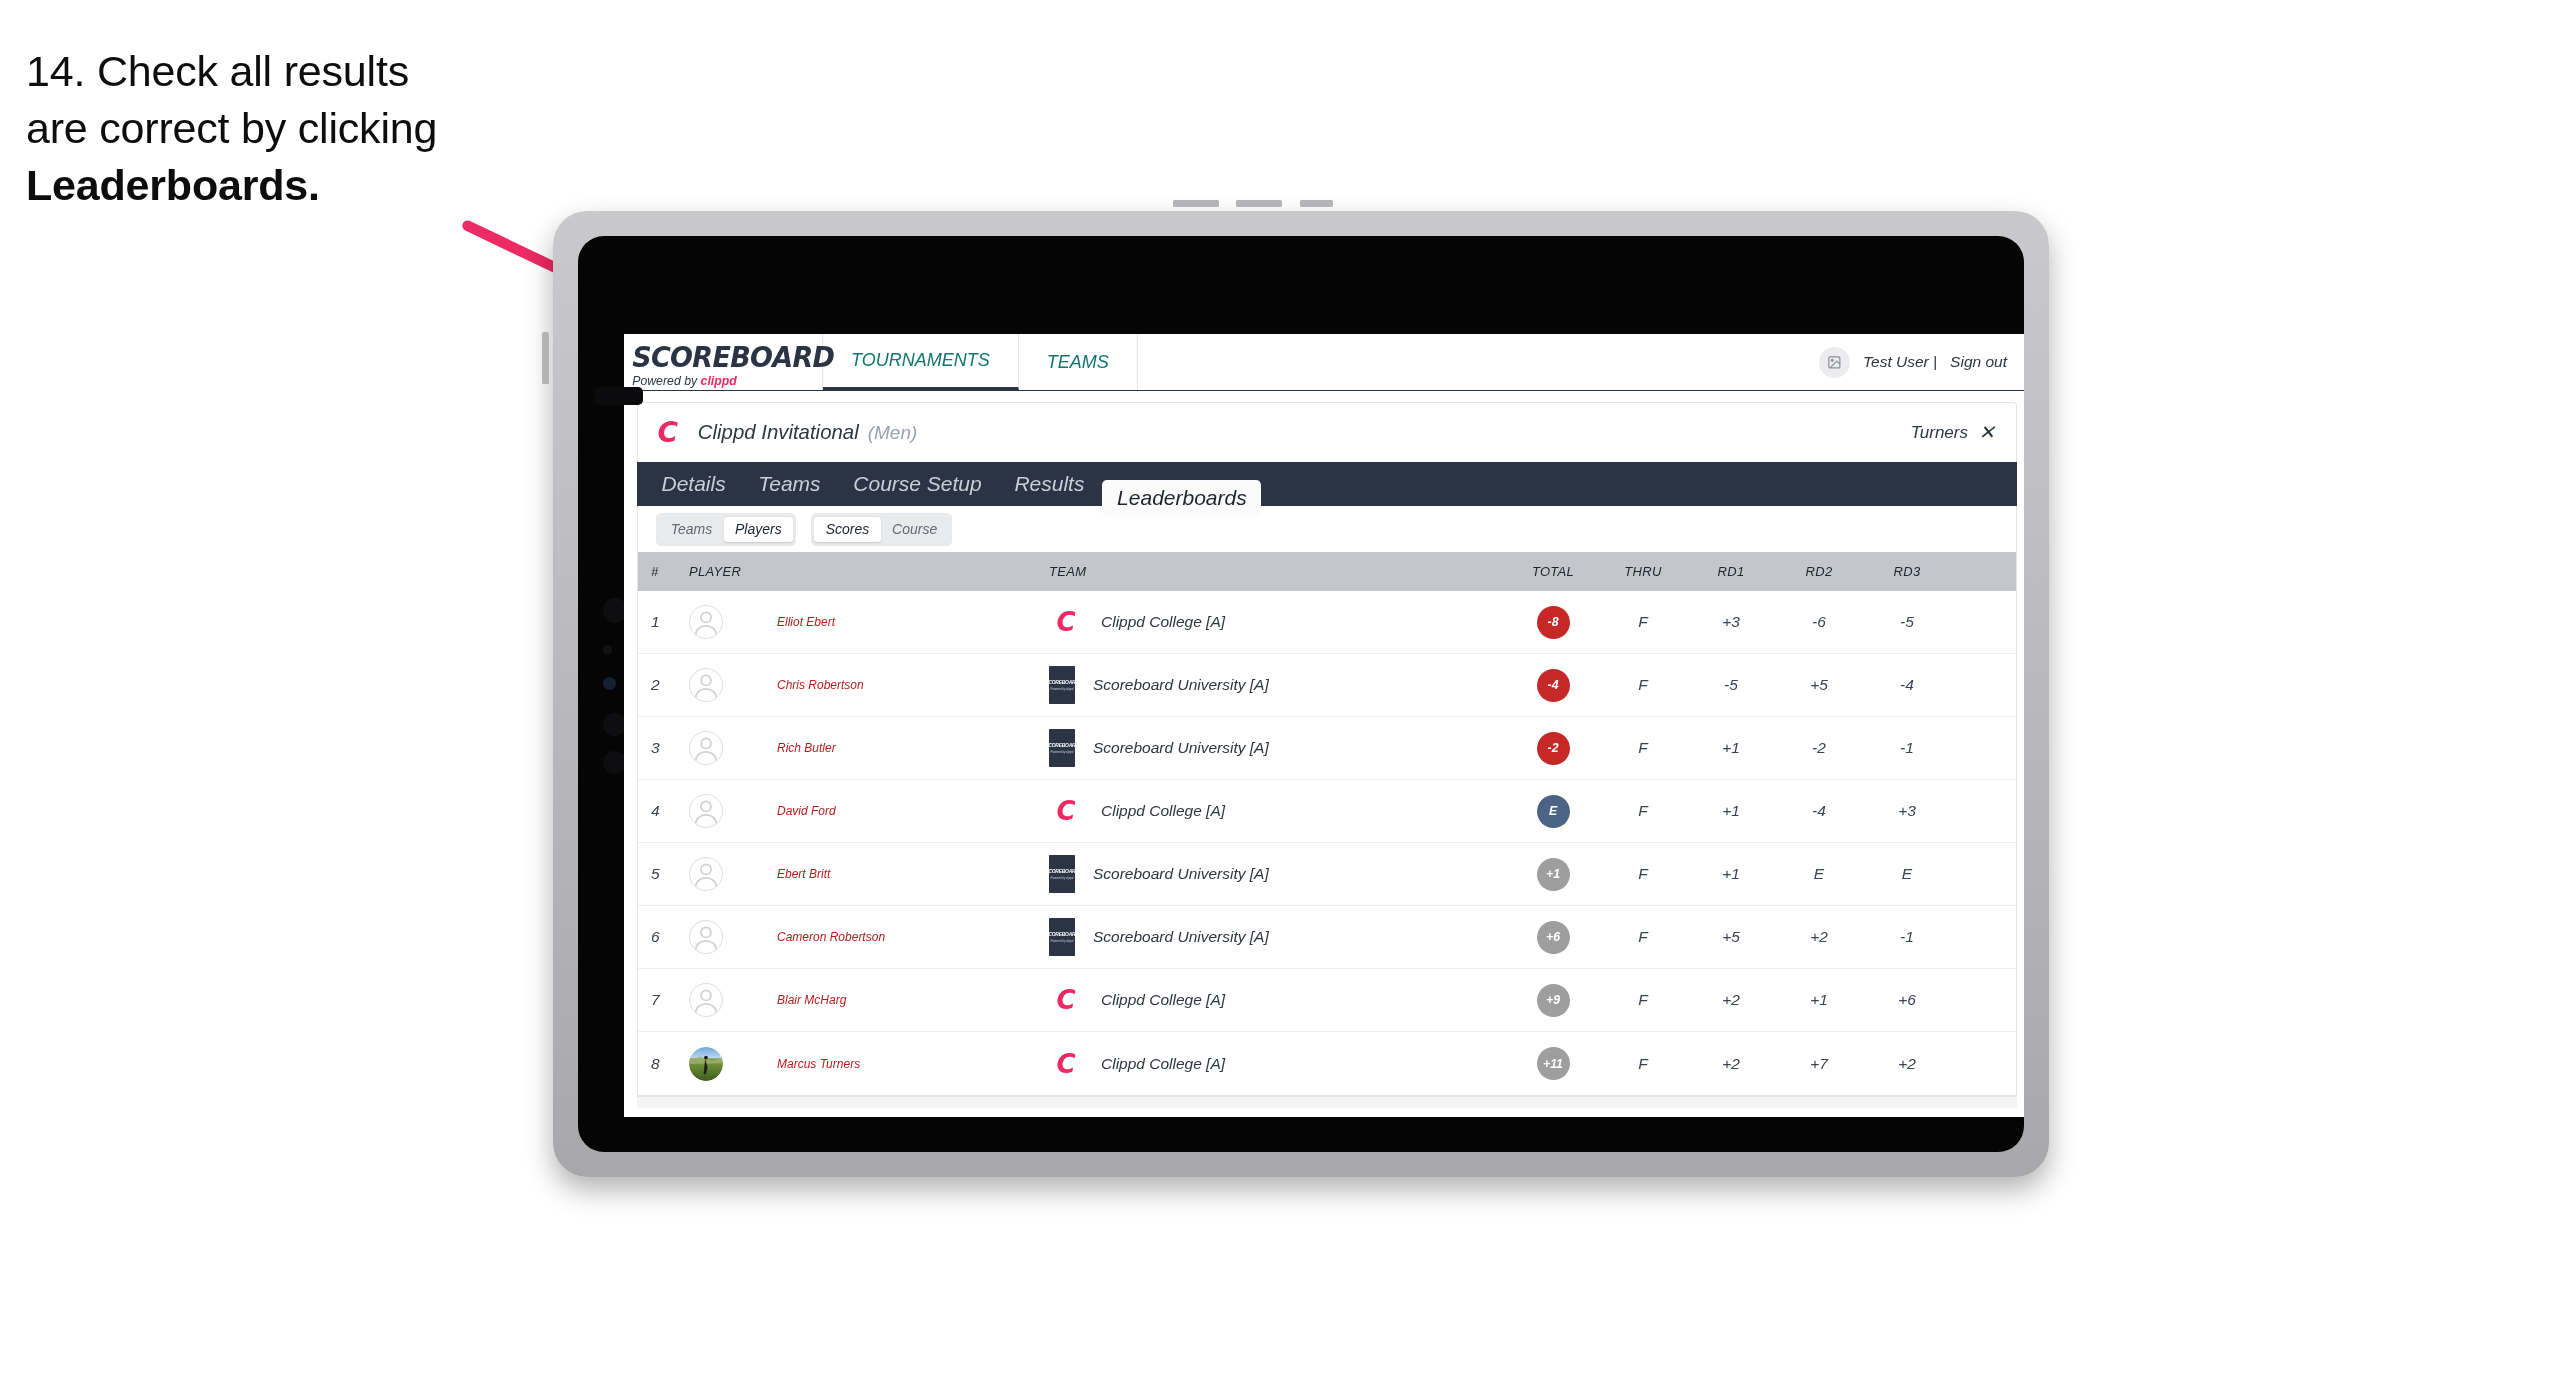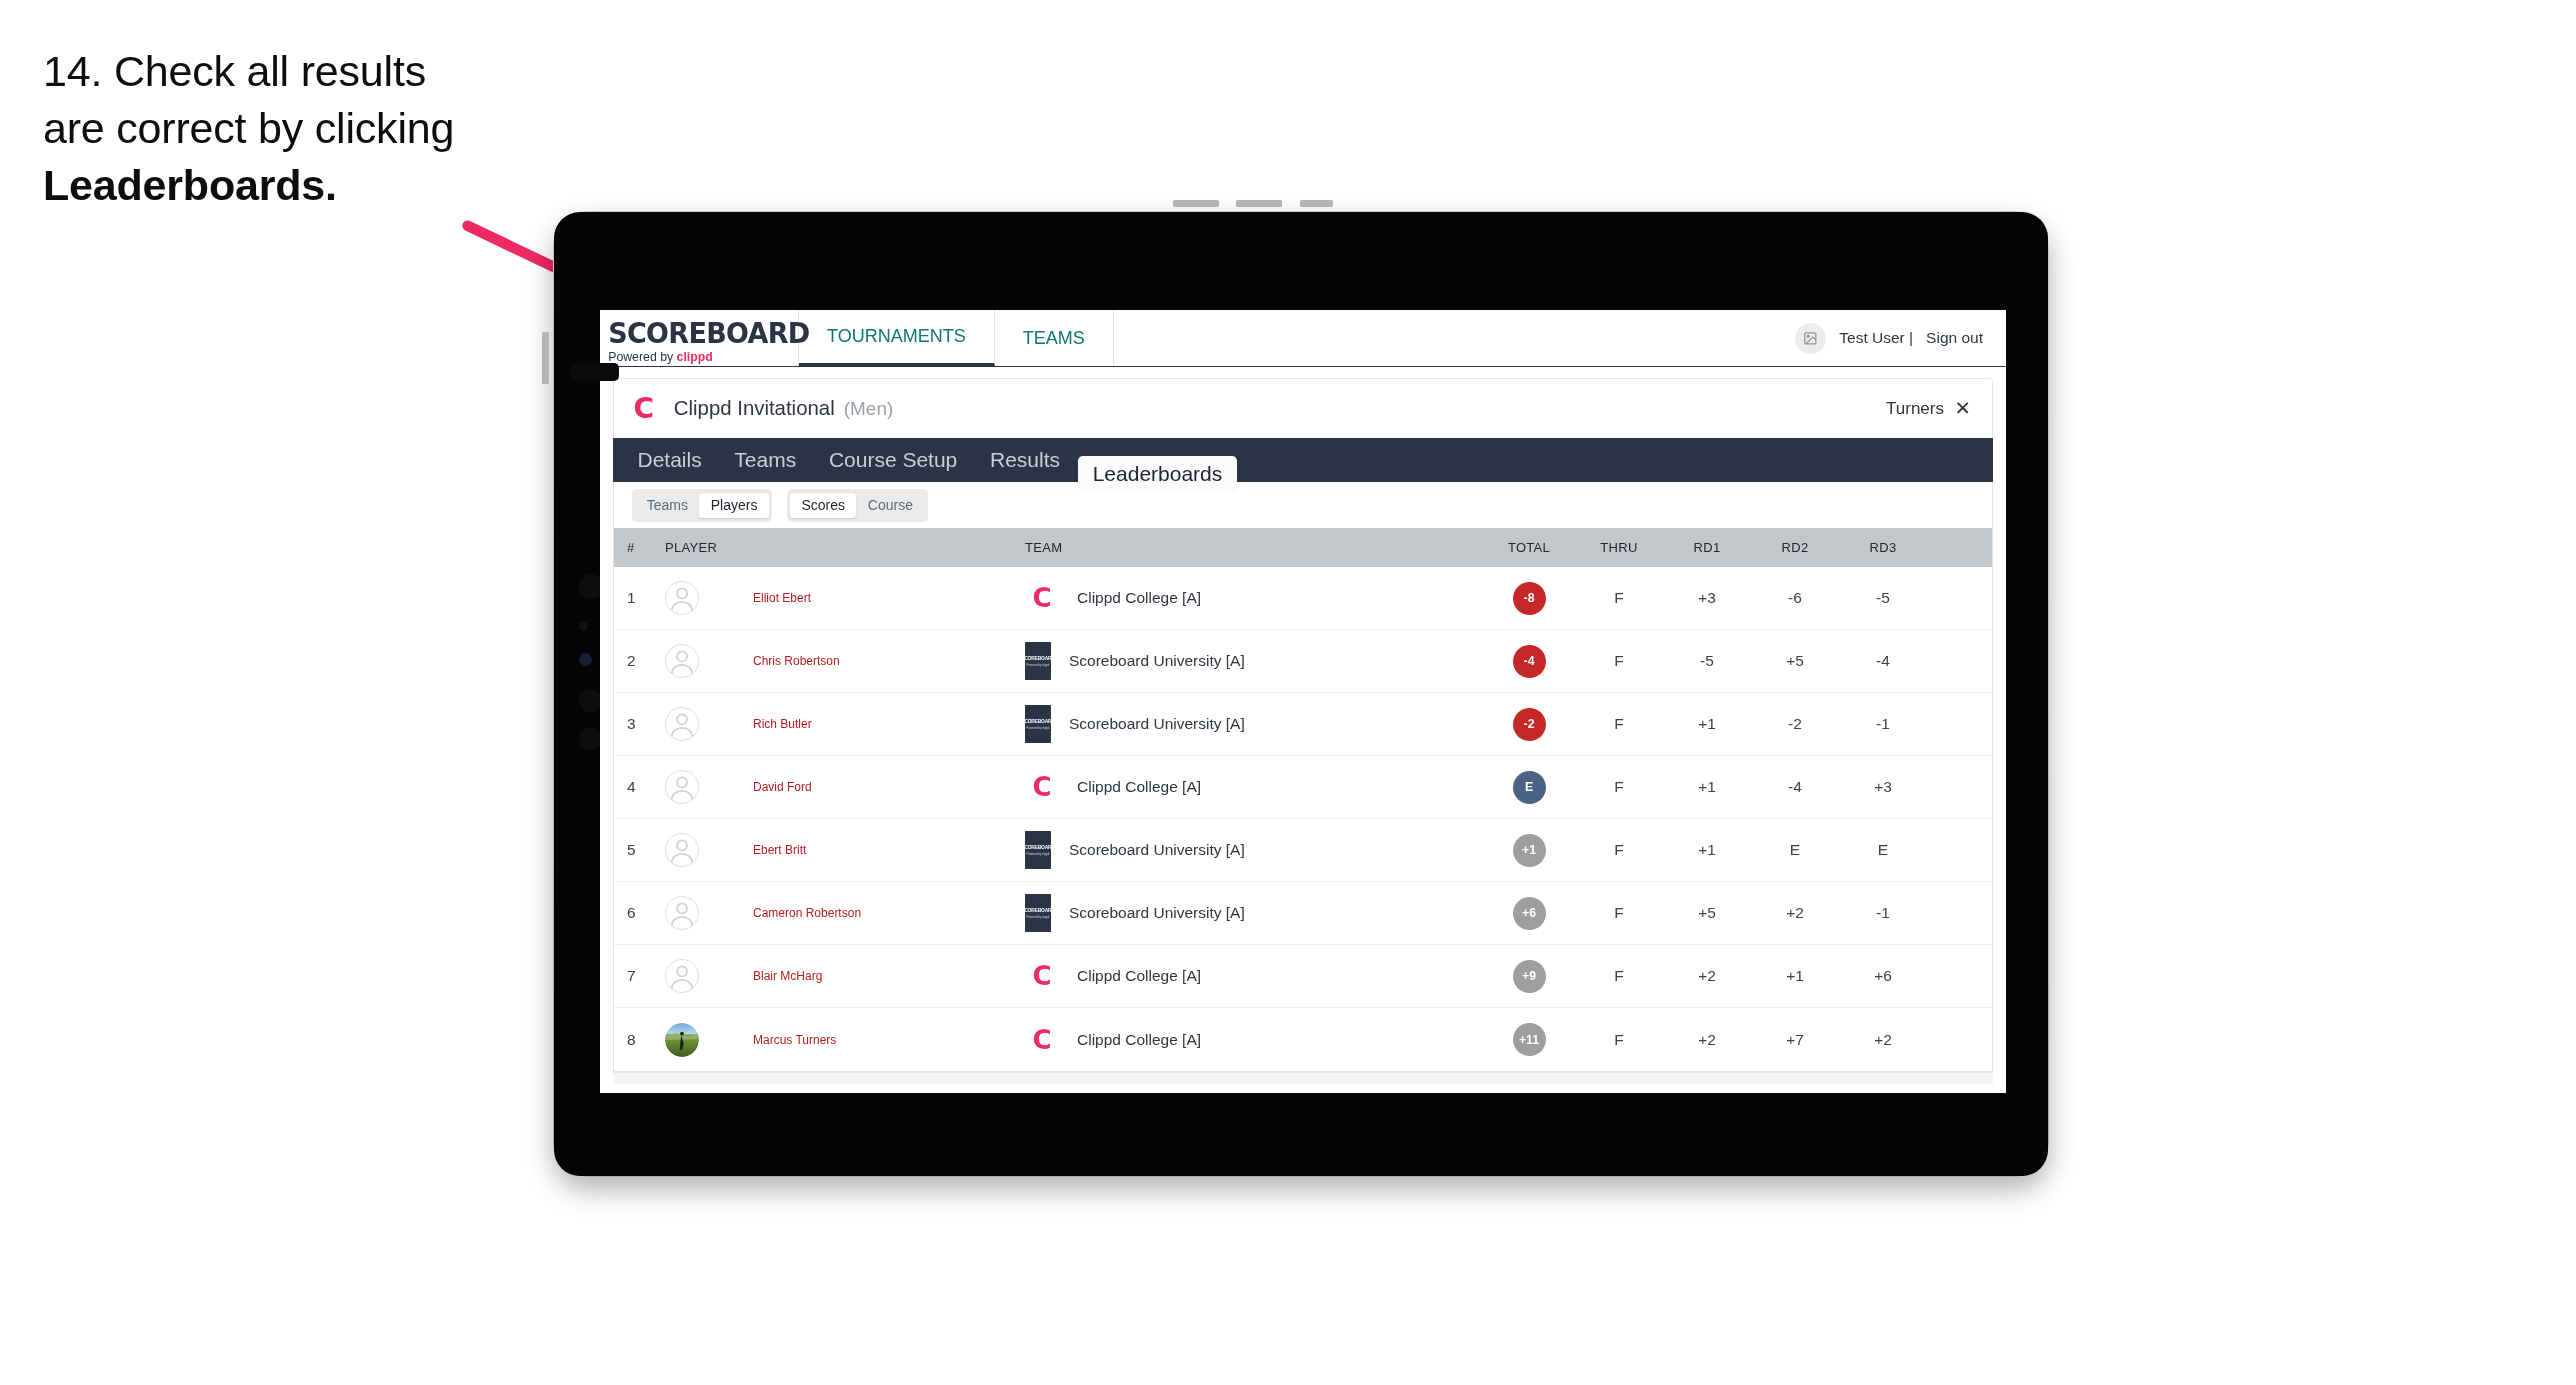--- a/index.html
+++ b/index.html
@@ -7,41 +7,42 @@
     width: 2576px; height: 1386px;
     background: #ffffff;
     font-family: "Liberation Sans", sans-serif;
     overflow: hidden;
   }
   #stage { position: relative; width: 2576px; height: 1386px; background:#fff; }
 
   
   .annotation {
     position: absolute;
-    left: 43px; top: 43px;
+    left: 26px; top: 43px;
     width: 654px;
     font-size: 43px;
     line-height: 1.32;
     color: #0d0d0d;
     letter-spacing: -0.2px;
   }
   .annotation .bold { font-weight: bold; }
 
   
   #arrow-svg { position: absolute; left: 0; top: 0; width: 2576px; height: 1386px; pointer-events: none; }
 
   
   #tablet {
     position: absolute;
     left: 553px; top: 211px;
     width: 1496px; height: 966px;
     background: linear-gradient(180deg,#c9c9cb 0%,#b9b9bc 50%,#a8a8ab 100%);
     border-radius: 34px;
-    padding: 1px;
+    padding: 25px;
     box-shadow: 0 13px 28px rgba(0,0,0,0.30);
+    font-style: italic;
   }
   #tablet-screen {
     position: relative;
     width: 100%; height: 100%;
     background: #050505;
     border-radius: 26px;
     overflow: hidden;
   }
   .bezel-btn { position:absolute; background:#b4b4b7; border-radius:1.6px; }
   .bezel-top-1 { left: 620px; top: -10.6px; width: 46px; height: 6.5px; }

